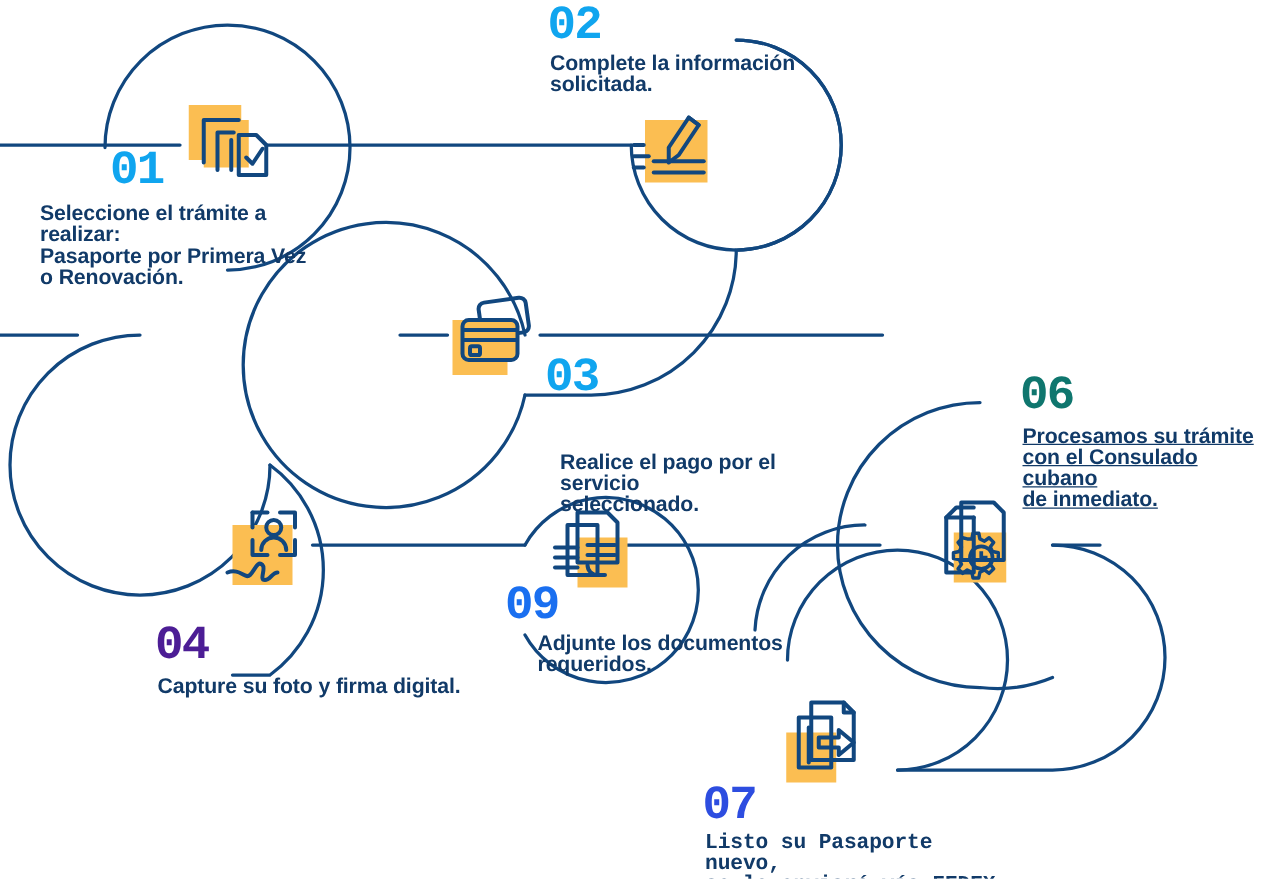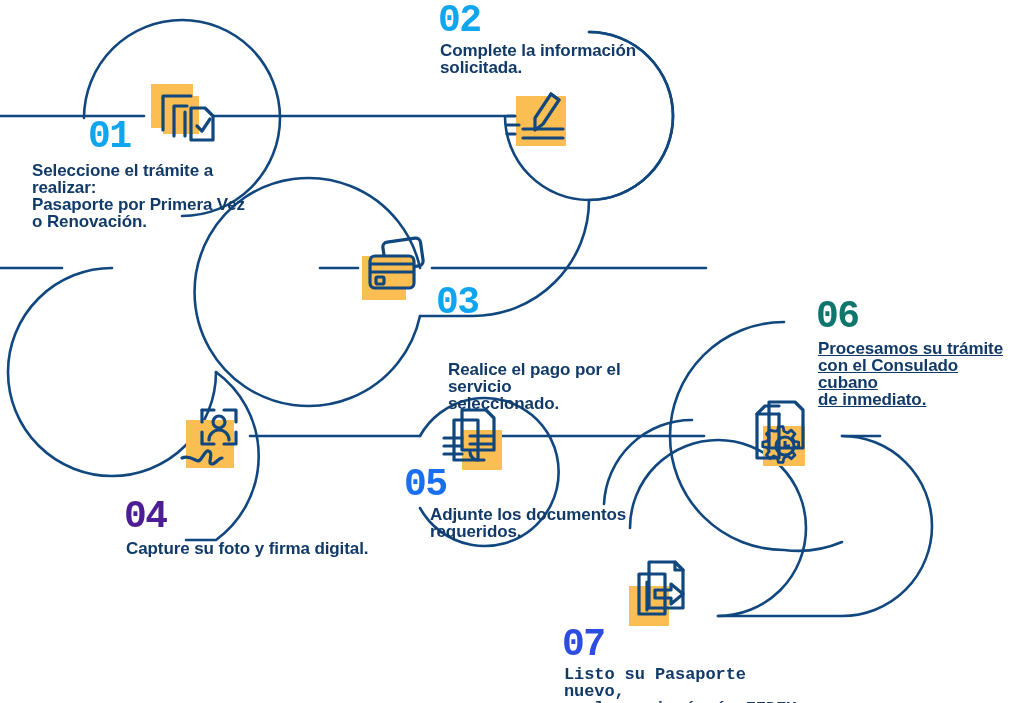--- a/index.html
+++ b/index.html
@@ -163,21 +163,21 @@
           <path d="M14,18 H38 V58 H14 Z"></path>
           <path d="M4,36 H22"></path>
             <path d="M4,44 H22"></path>
             <path d="M4,52 H22"></path>
           <path d="M30,34 H52"></path>
             <path d="M30,42 H52"></path>
           <path d="M30,50 a8,8 0 0 0 8,8 h6"></path>
         </g>
       </svg>
     </div>
-    <div class="num" style="left: 404px; top: 466px; color: rgb(26, 111, 240);">05</div>
+    <div class="num" style="left: 404px; top: 466px; color: rgb(26, 111, 240);">09</div>
     <div class="desc" style="left:406px;top:506px;width:220px;margin-left:24px;">Adjunte los documentos
 requeridos.</div>
   </div>
 
   <div class="step">
     <div class="icon" style="left:745px;top:396px;">
       <svg viewBox="0 0 74 74">
         <rect x="18" y="30" width="42" height="40" fill="#fbbe52"></rect>
         <g fill="none" stroke="#11477f" stroke-width="3.2" stroke-linecap="round" stroke-linejoin="round">
           <path d="M24,6 H50 L58,14 V52 H24 Z"></path>

